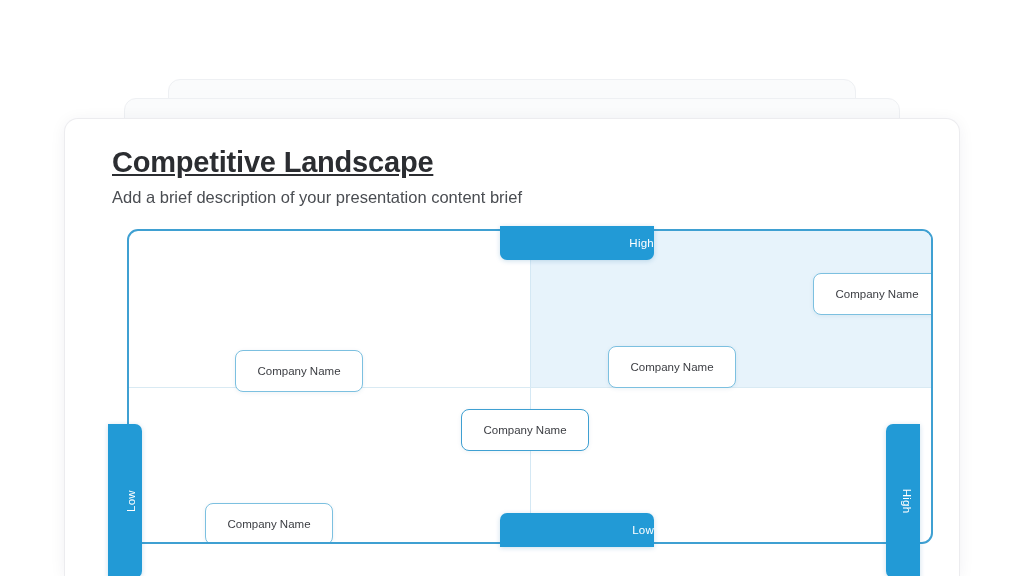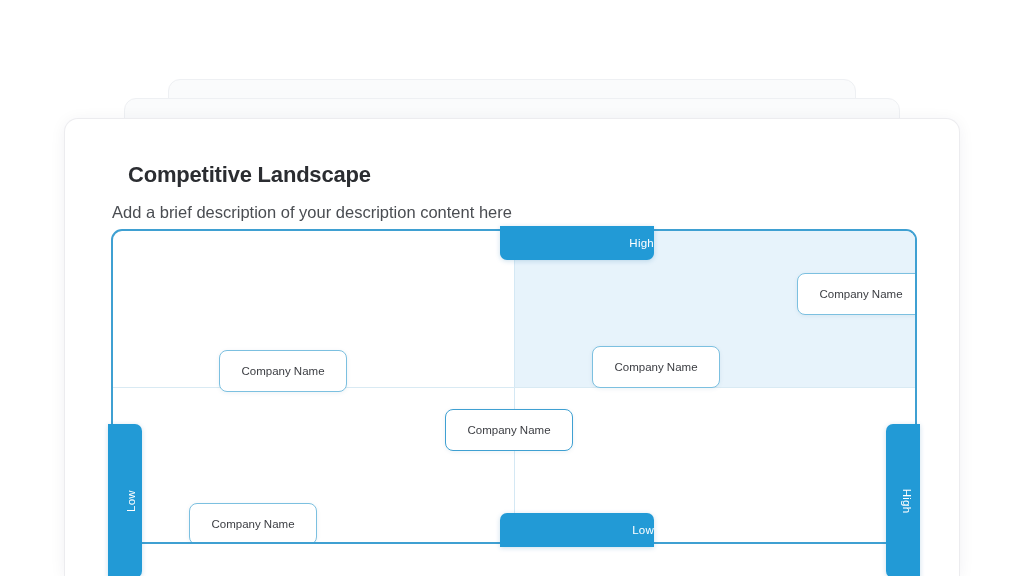--- a/index.html
+++ b/index.html
@@ -59,48 +59,49 @@
   }
 
   
   #heading {
     position: absolute;
     left: 47px;
     top: 28px;
     width: 700px;
   }
   #slide-title {
-    margin: 16px;
-    font-size: 22px;
+    margin: 0;
+    font-size: 29px;
     font-weight: 600;
     letter-spacing: -0.2px;
     color: #2b2d31;
     line-height: 1.1;
     white-space: nowrap;
+    text-decoration: underline;
   }
   #slide-subtitle {
     margin: 9px 0 0 0;
     font-size: 16.5px;
     font-weight: 400;
     color: #4a4d52;
     line-height: 1.2;
     white-space: nowrap;
   }
 
   
   #matrix-wrap {
     position: absolute;
     left: 46px;
     top: 110px;
     width: 806px;
     height: 315px;
   }
   #matrix-frame {
     position: absolute;
-    left: 0;
+    left: 16px;
     top: 0;
     width: 806px;
     height: 315px;
     border: 2px solid #3fa0d2;
     border-radius: 11px;
     box-sizing: border-box;
     background: #ffffff;
     overflow: hidden;
   }
   
@@ -205,21 +206,21 @@
 
 <div id="stage">
 
   <div class="ghost-card back"></div>
   <div class="ghost-card mid"></div>
 
   <div id="slide-card">
 
     <div id="heading">
       <h1 id="slide-title">Competitive Landscape</h1>
-      <p id="slide-subtitle">Add a brief description of your description content here</p>
+      <p id="slide-subtitle">Add a brief description of your presentation content brief</p>
     </div>
 
     <div id="matrix-wrap">
 
       <div id="matrix-frame">
         <div id="quadrant-highlight"></div>
         <div id="divider-vertical"></div>
         <div id="divider-horizontal"></div>
         <div id="chip-layer">
             <div class="company-chip" style="left: 684px; top: 42px; width: 128px; height: 42px;">

